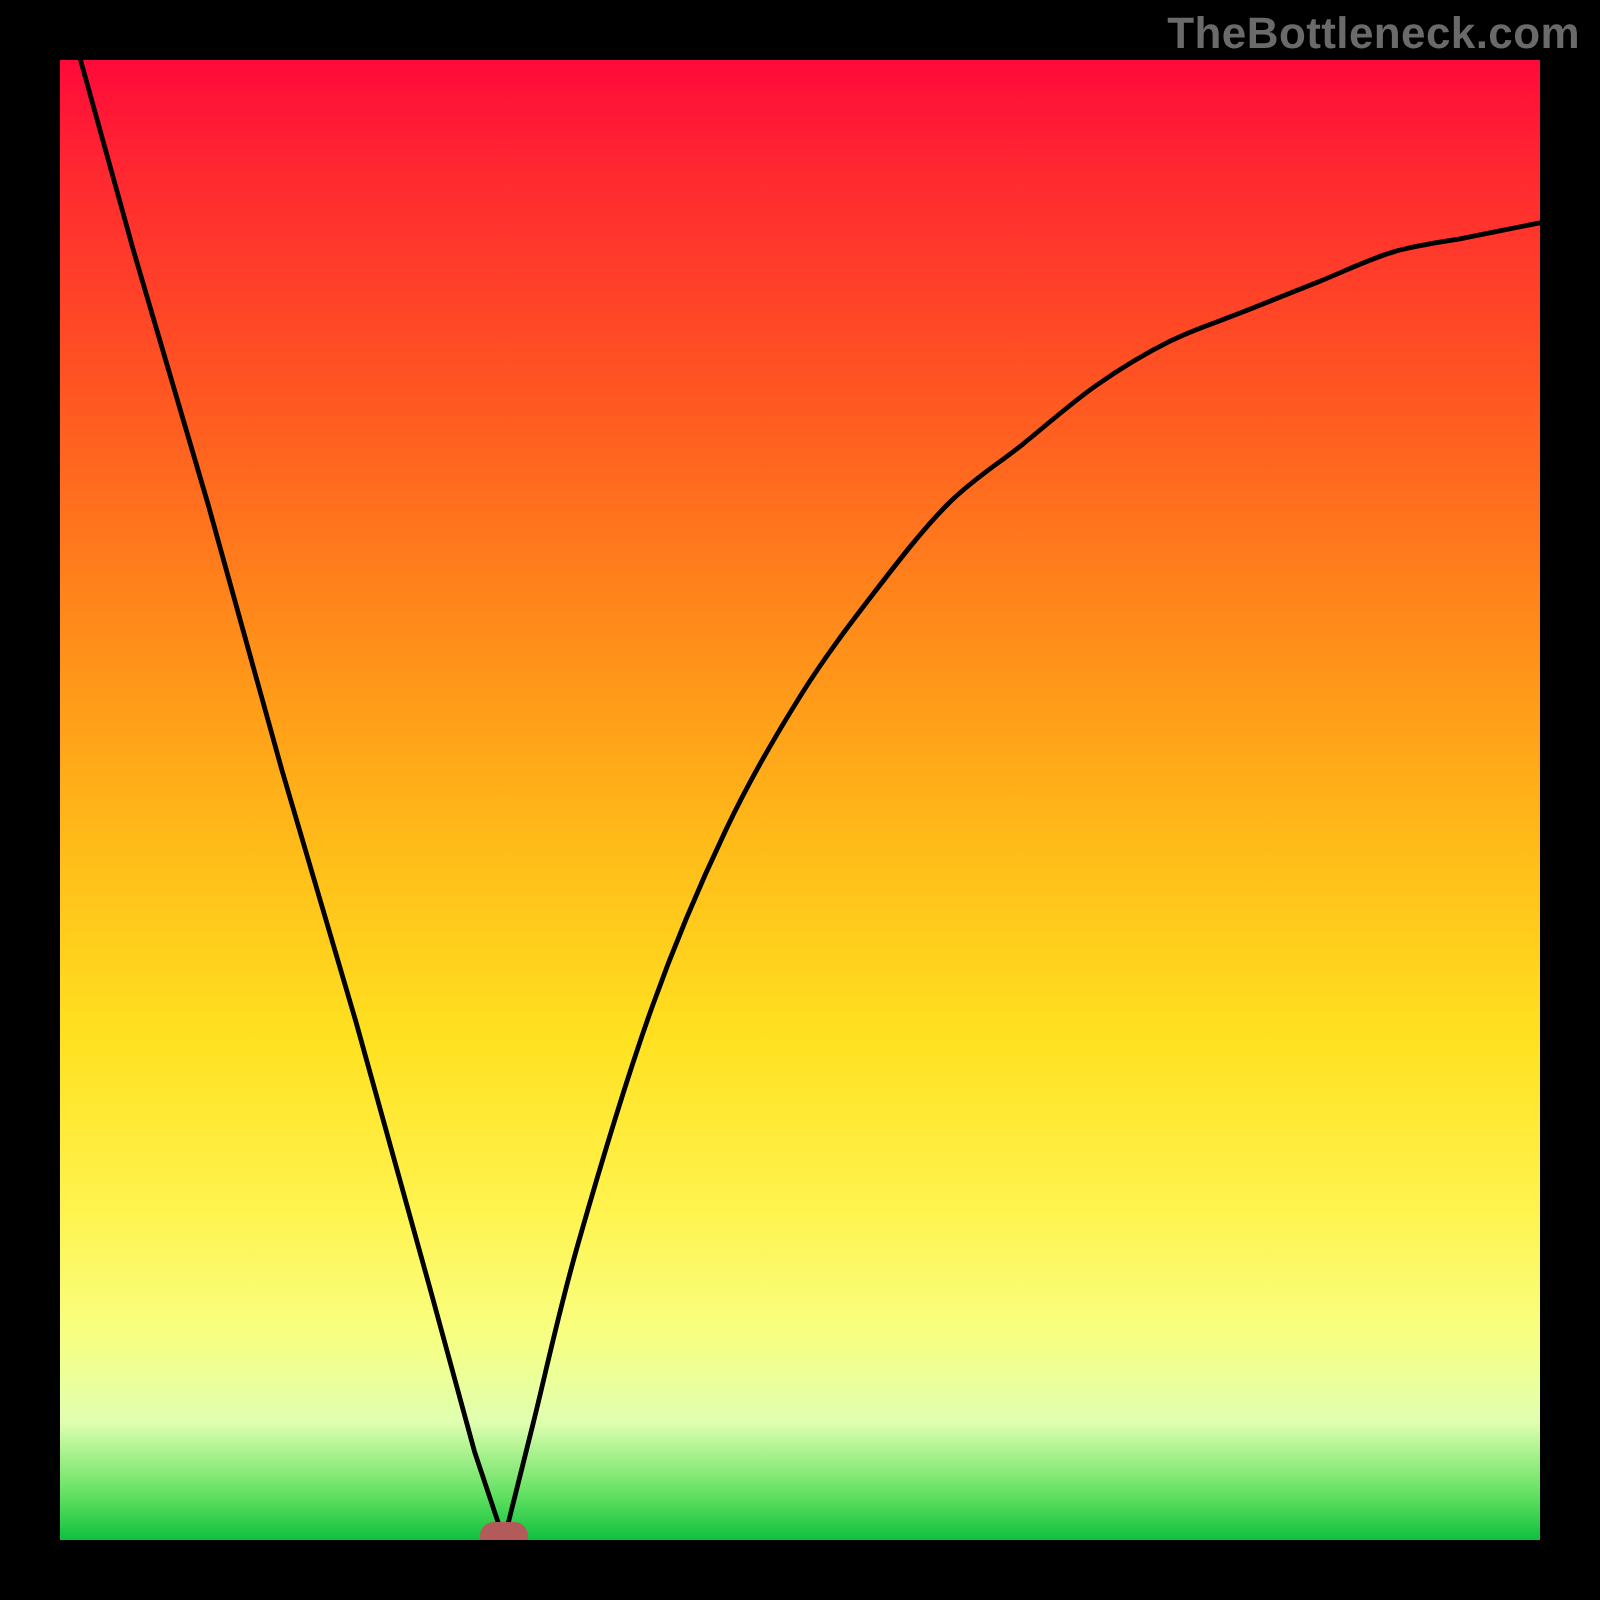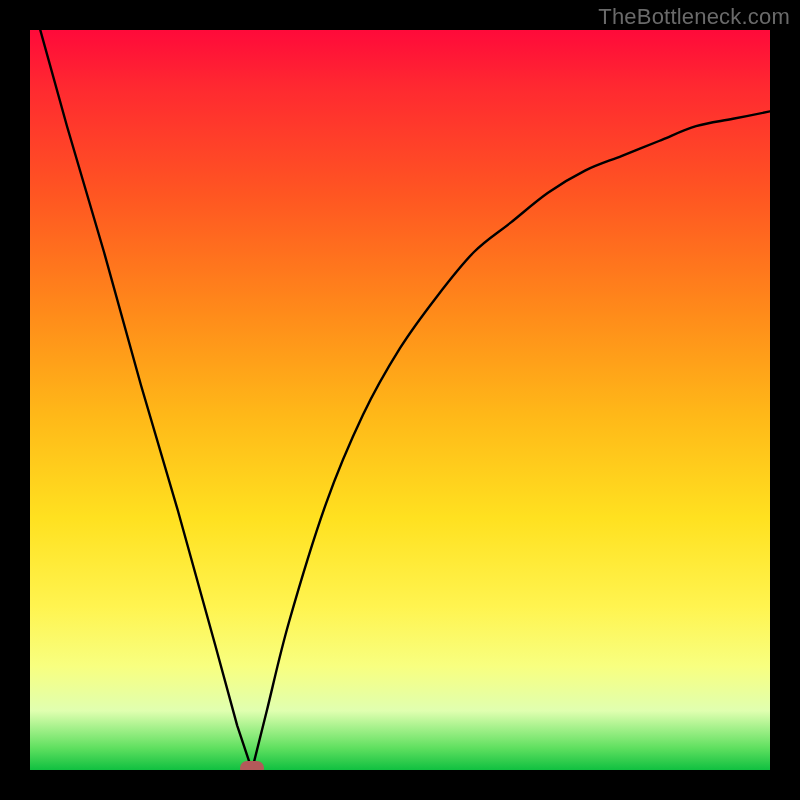--- a/index.html
+++ b/index.html
@@ -41,21 +41,21 @@
     );
     overflow: hidden;
   }
   .watermark {
     position: absolute;
     top: 4px;
     right: 10px;
     color: #6a6a6a;
     font-size: 22px;
     letter-spacing: 0.2px;
-    font-weight: 400;
+    font-weight: 700;
     user-select: none;
     text-align: center;
   }
   svg.curve {
     position: absolute;
     left: 0;
     top: 0;
     width: 740px;
     height: 740px;
   }

